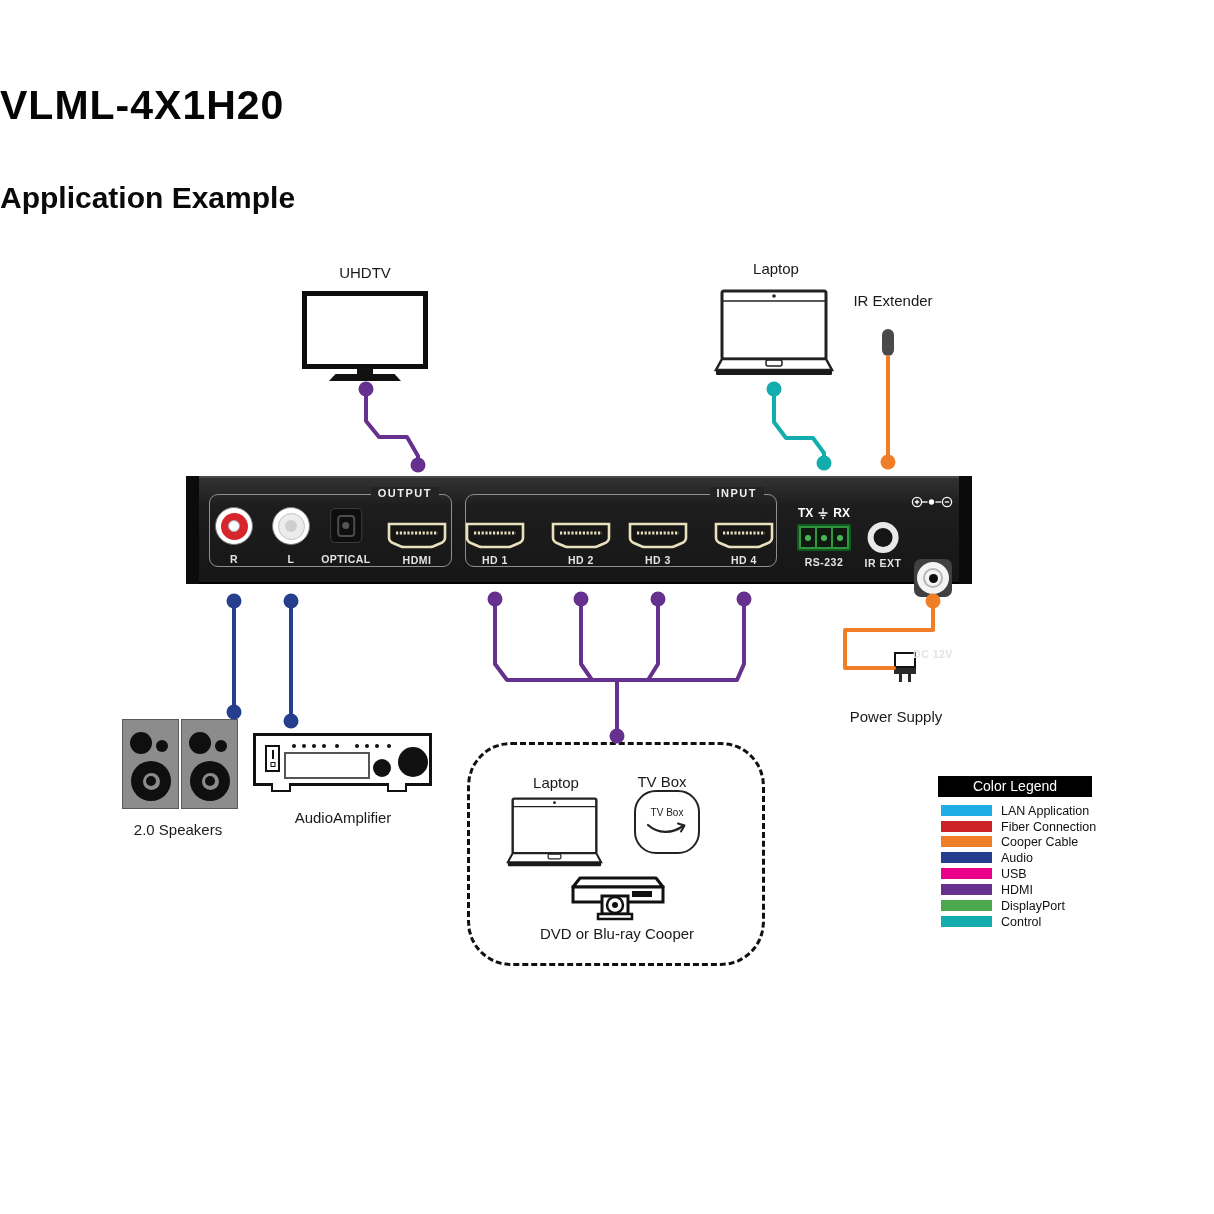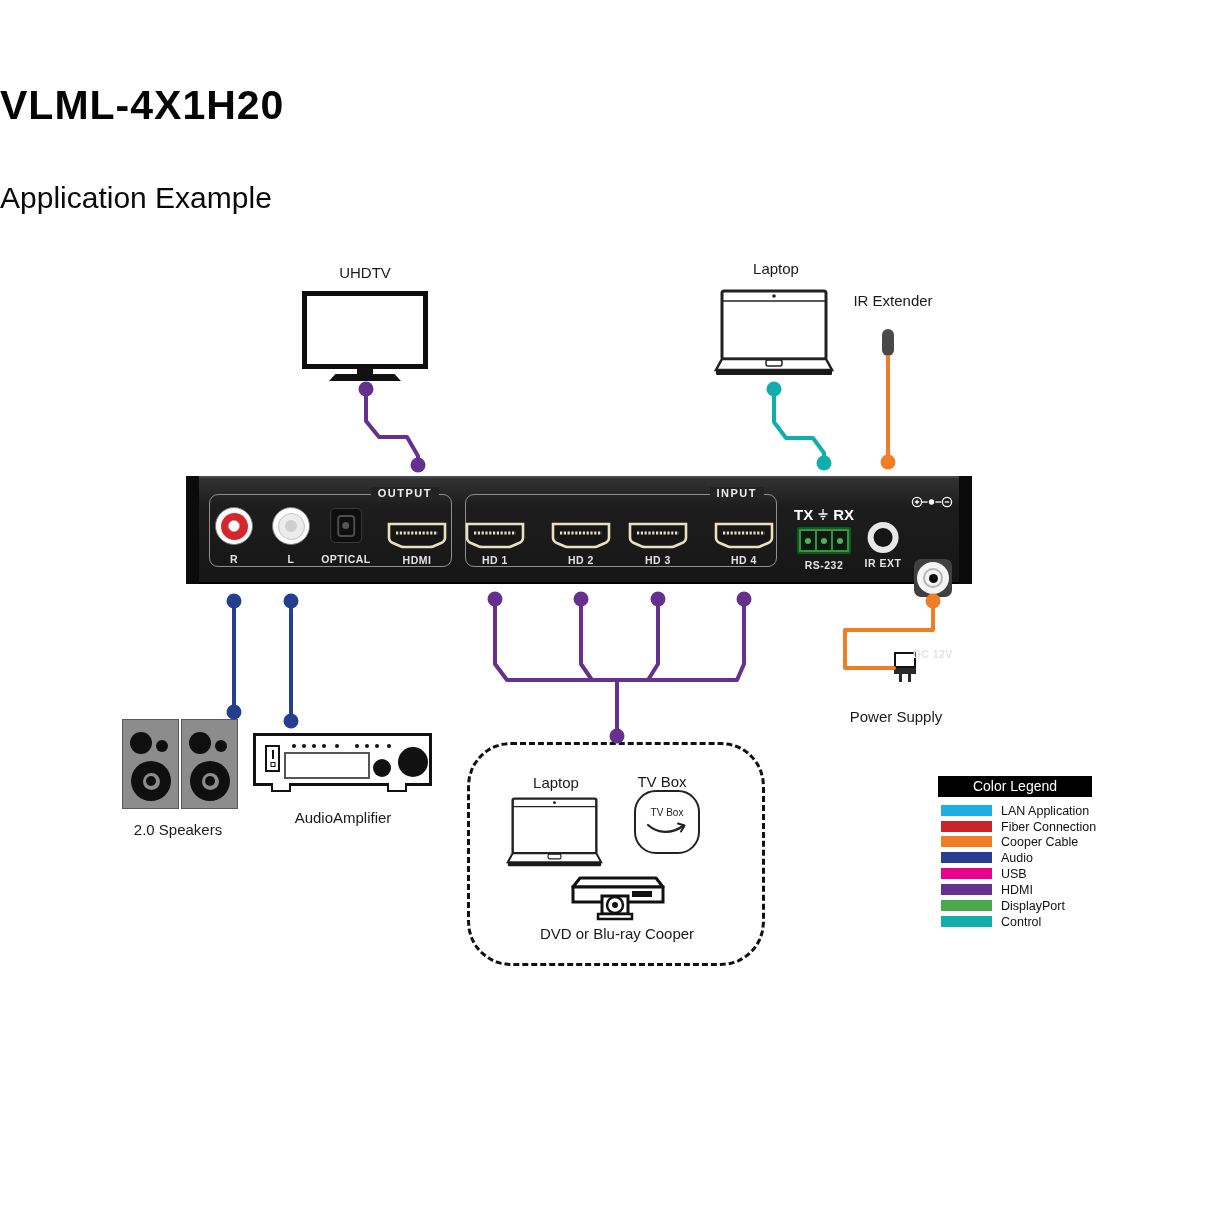--- a/index.html
+++ b/index.html
@@ -2,21 +2,21 @@
 <html><head>
 <meta charset="utf-8">
 <style>
   html,body{margin:0;padding:0;background:#fff;}
   #canvas{position:relative;width:1214px;height:1214px;background:#fff;overflow:hidden;
           font-family:"Liberation Sans",sans-serif;color:#1a1a1a;}
   .abs{position:absolute;}
   .ctr{text-align:left;}
   
   .title{top:82px;left:0;width:100%;font-size:41px;font-weight:bold;letter-spacing:1px;color:#050505;}
-  .subtitle{top:181px;left:0;width:100%;font-size:30px;font-weight:normal;color:#0a0a0a;}
+  .subtitle{top:181px;left:0;width:100%;font-size:30px;font-weight:bold;color:#0a0a0a;}
   
   .lbl{font-size:15px;white-space:nowrap;transform:translateX(-50%);color:#1a1a1a;}
   
   svg.wires{position:absolute;left:0;top:0;pointer-events:none;z-index:5;}
   
   .tv{left:302px;top:291px;width:126px;height:78px;border:5px solid #0d0d0d;background:#fff;box-sizing:border-box;}
   .tv-neck{left:357px;top:368px;width:16px;height:7px;background:#111;}
   .tv-base{left:329px;top:374px;width:72px;height:7px;background:#111;
            clip-path:polygon(9% 0,91% 0,100% 100%,0 100%);}
   
@@ -41,21 +41,21 @@
   .rca .hole.w{background:#fff;border:1px solid #aaa;box-sizing:border-box;} .rca .hole.g{background:#cfcfcf;}
   .optical{width:32px;height:35px;background:#0e0e0e;border:1px solid #3d3d3d;border-radius:5px;
            display:flex;align-items:center;justify-content:center;box-sizing:border-box;}
   .optical .inner{width:18px;height:22px;border:2px solid #4d4d4d;border-radius:4px;
                   display:flex;align-items:center;justify-content:center;box-sizing:border-box;}
   .optical .dot{width:7px;height:7px;border-radius:50%;background:#555;}
   .phoenix{width:54px;height:27px;background:#35953f;border:2px solid #0d5c1d;border-radius:2px;
            display:flex;gap:2px;padding:2px;box-sizing:border-box;}
   .phoenix .cell{flex:1;background:#0e1a10;display:flex;align-items:center;justify-content:center;}
   .phoenix .screw{width:6px;height:6px;border-radius:50%;background:#49b556;}
-  .txrx{display:flex;align-items:center;gap:5px;font-size:15px;font-weight:bold;color:#fff;}
+  .txrx{display:flex;align-items:center;gap:5px;font-size:12px;font-weight:bold;color:#fff;}
   .irport{width:31px;height:31px;border-radius:50%;border:6px solid #e8e8e8;background:#151515;box-sizing:border-box;}
   .dcjack{width:38px;height:38px;background:#404040;border-radius:7px;display:flex;align-items:center;justify-content:center;}
   .dcjack .c1{width:32px;height:32px;border-radius:50%;background:#f4f4f4;display:flex;align-items:center;justify-content:center;}
   .dcjack .c2{width:20px;height:20px;border-radius:50%;border:2px solid #b5b5b5;box-sizing:border-box;
               display:flex;align-items:center;justify-content:center;}
   .dcjack .c3{width:9px;height:9px;border-radius:50%;background:#0c0c0c;}
   
   .spk{width:57px;height:90px;background:#8c8c8c;border:1px solid #5a5a5a;box-sizing:border-box;position:absolute;}
   .spk .c{position:absolute;border-radius:50%;background:#0f0f0f;}
   .spk .tw{left:7px;top:12px;width:22px;height:22px;}

